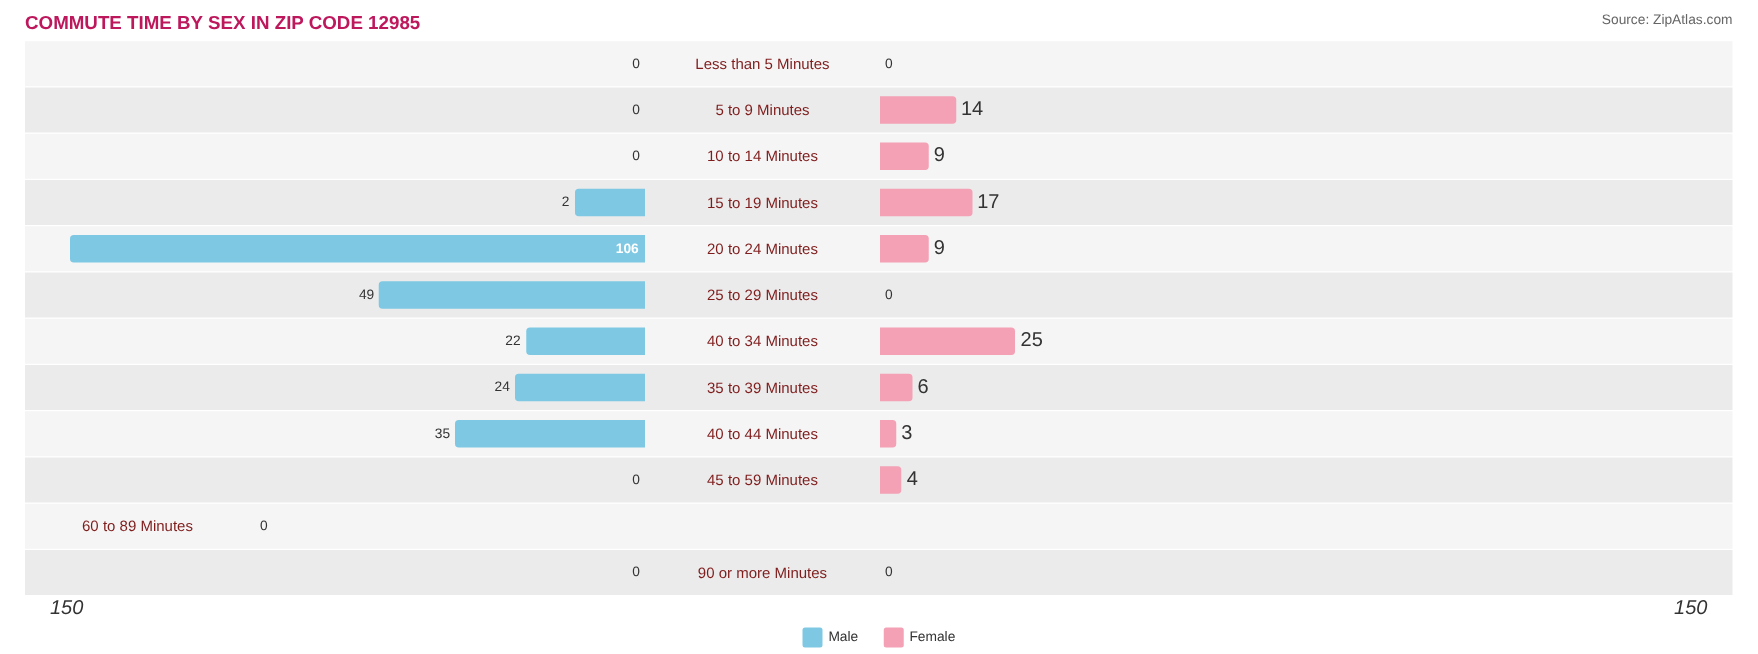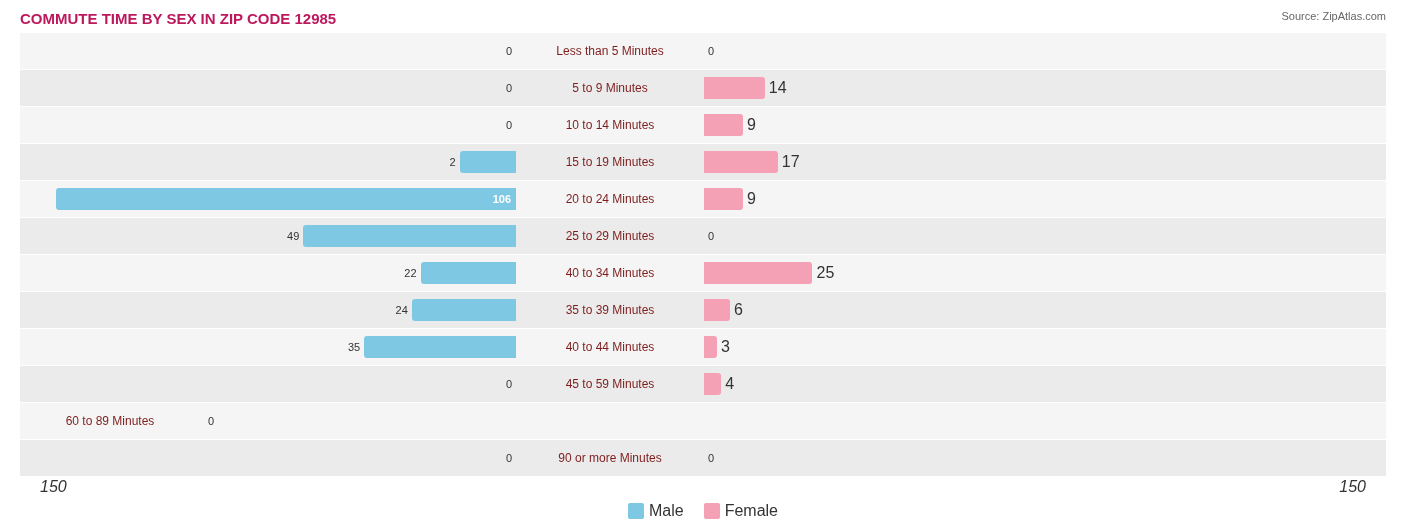--- a/index.html
+++ b/index.html
@@ -119,21 +119,21 @@
       display: flex;
       justify-content: center;
       align-items: center;
       margin-top: 6px;
       gap: 20px;
     }
     .legend-item {
       display: flex;
       align-items: center;
       gap: 5px;
-      font-size: 16px;
+      font-size: 11px;
       color: #333;
     }
     .legend-box {
       width: 16px;
       height: 16px;
       border-radius: 2px;
     }
     .axis-labels {
       display: flex;
       justify-content: space-between;

